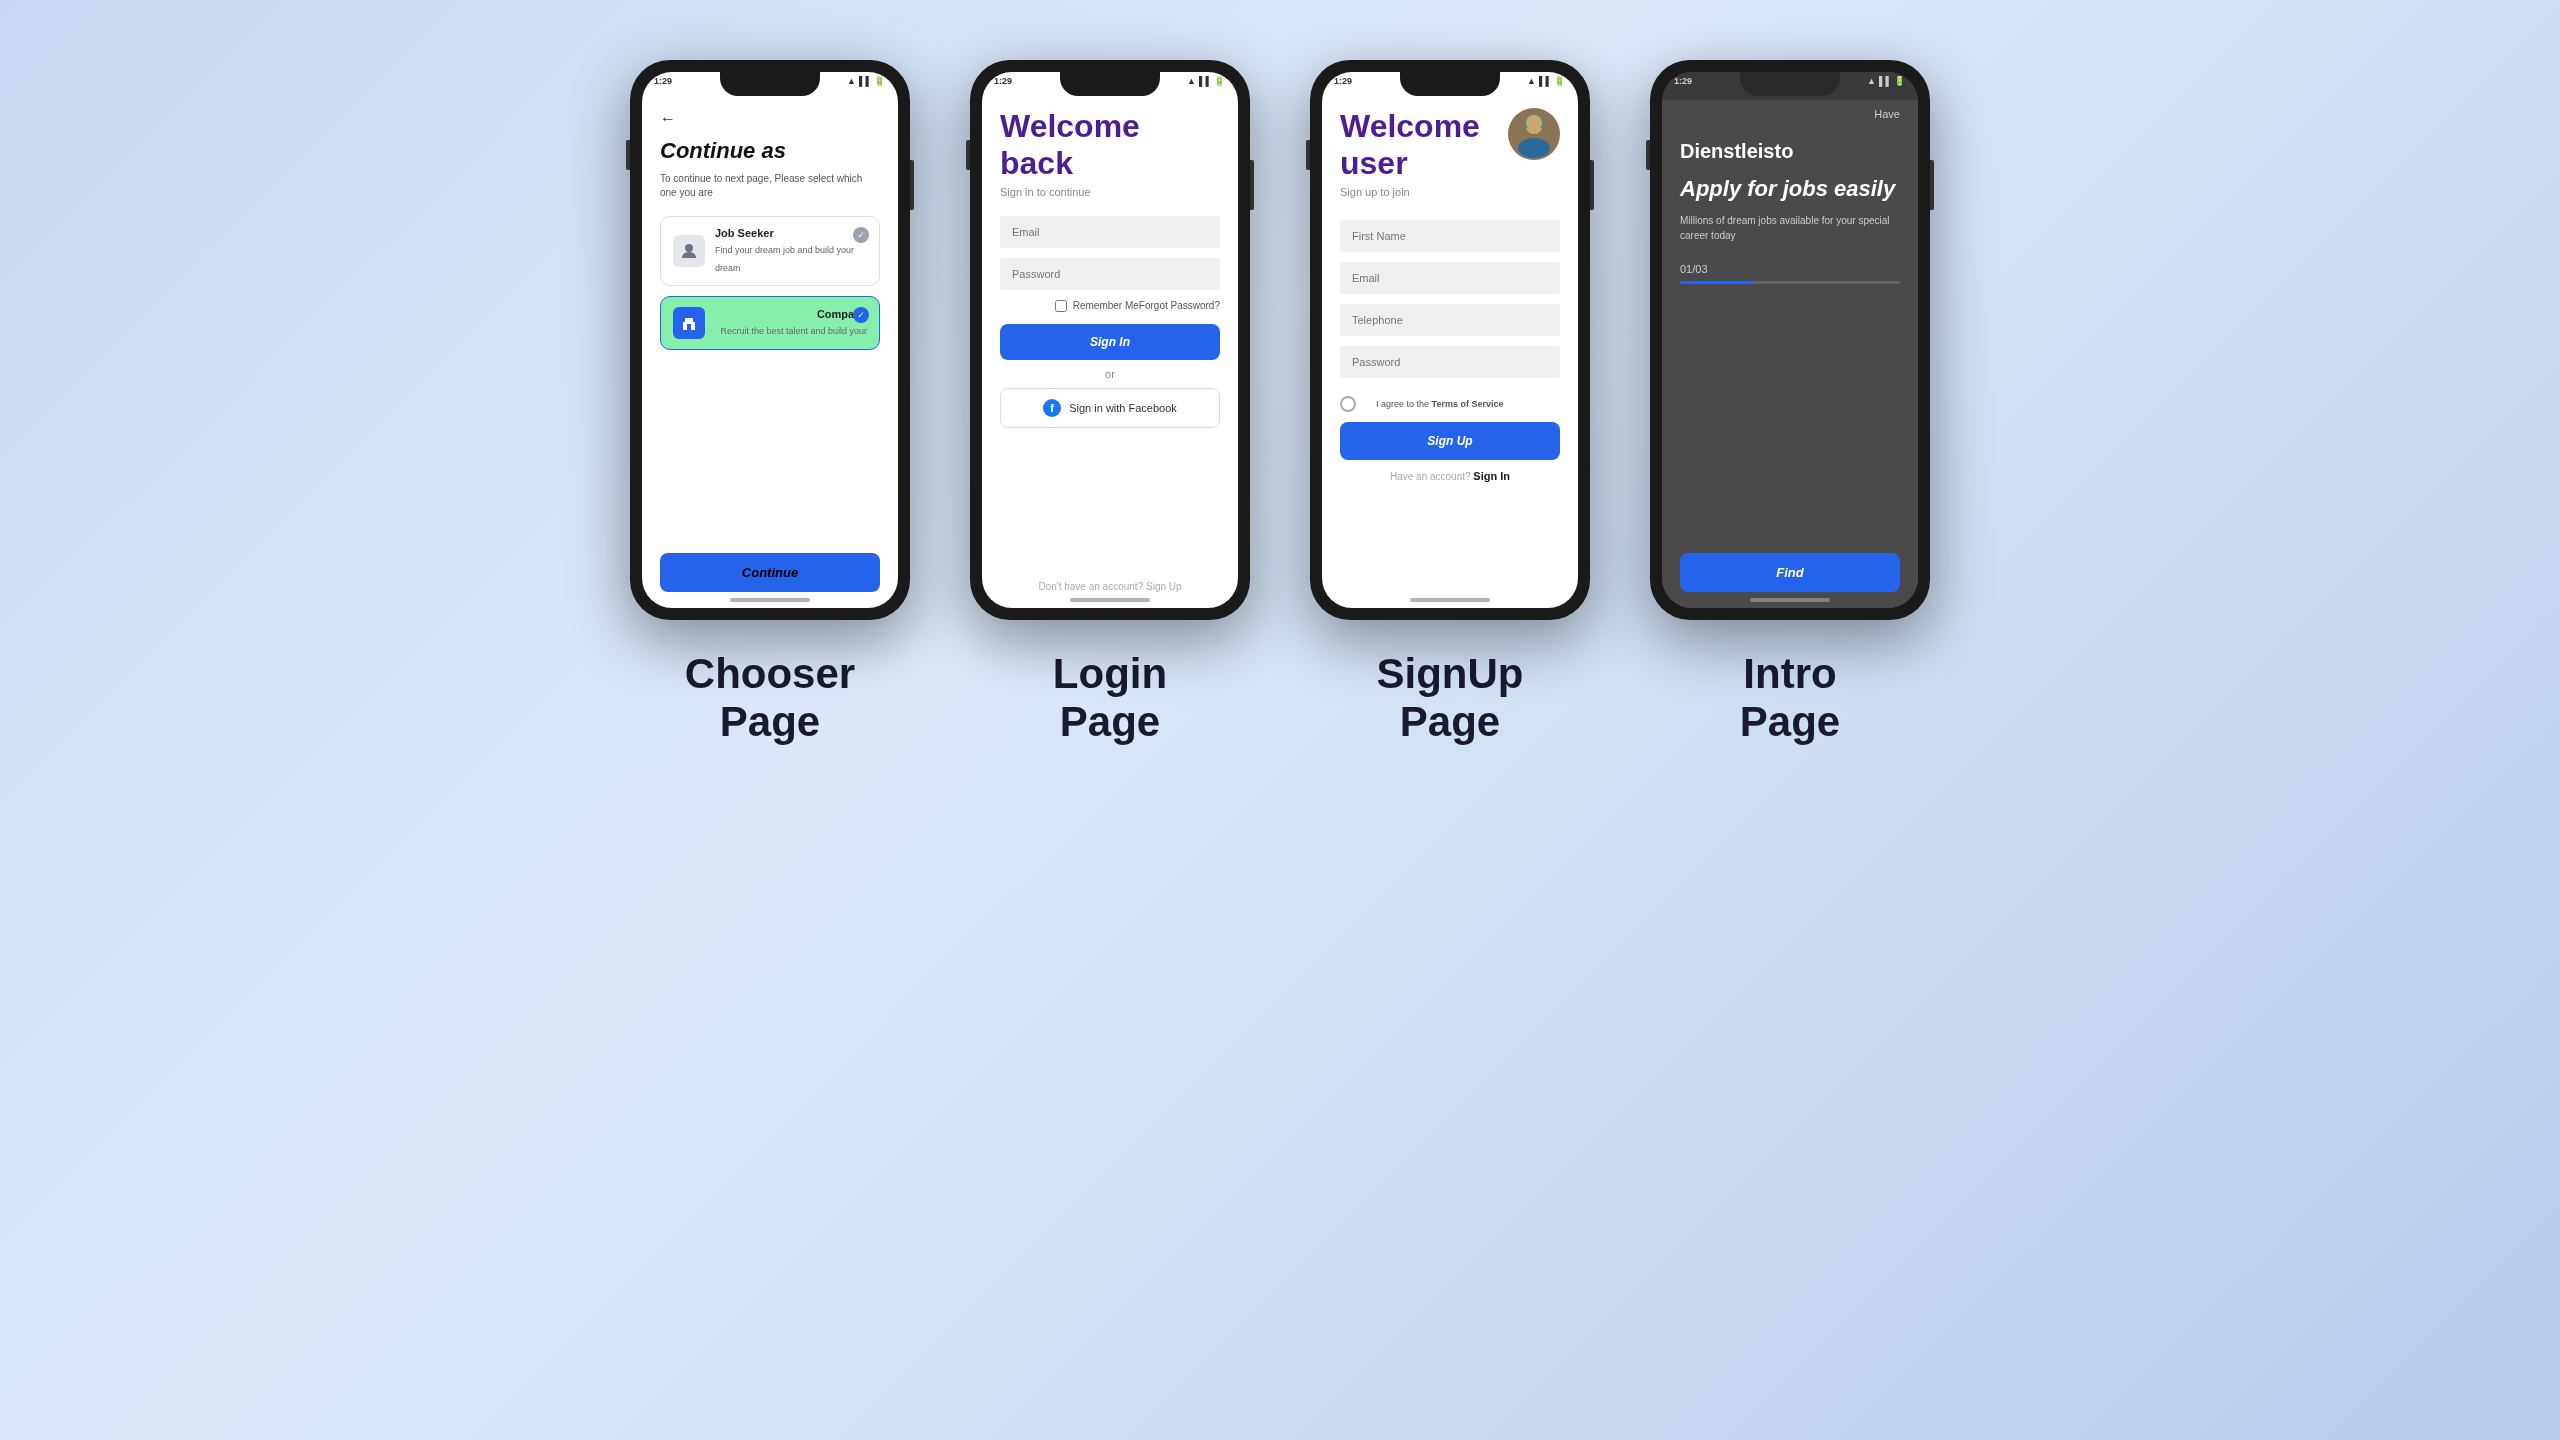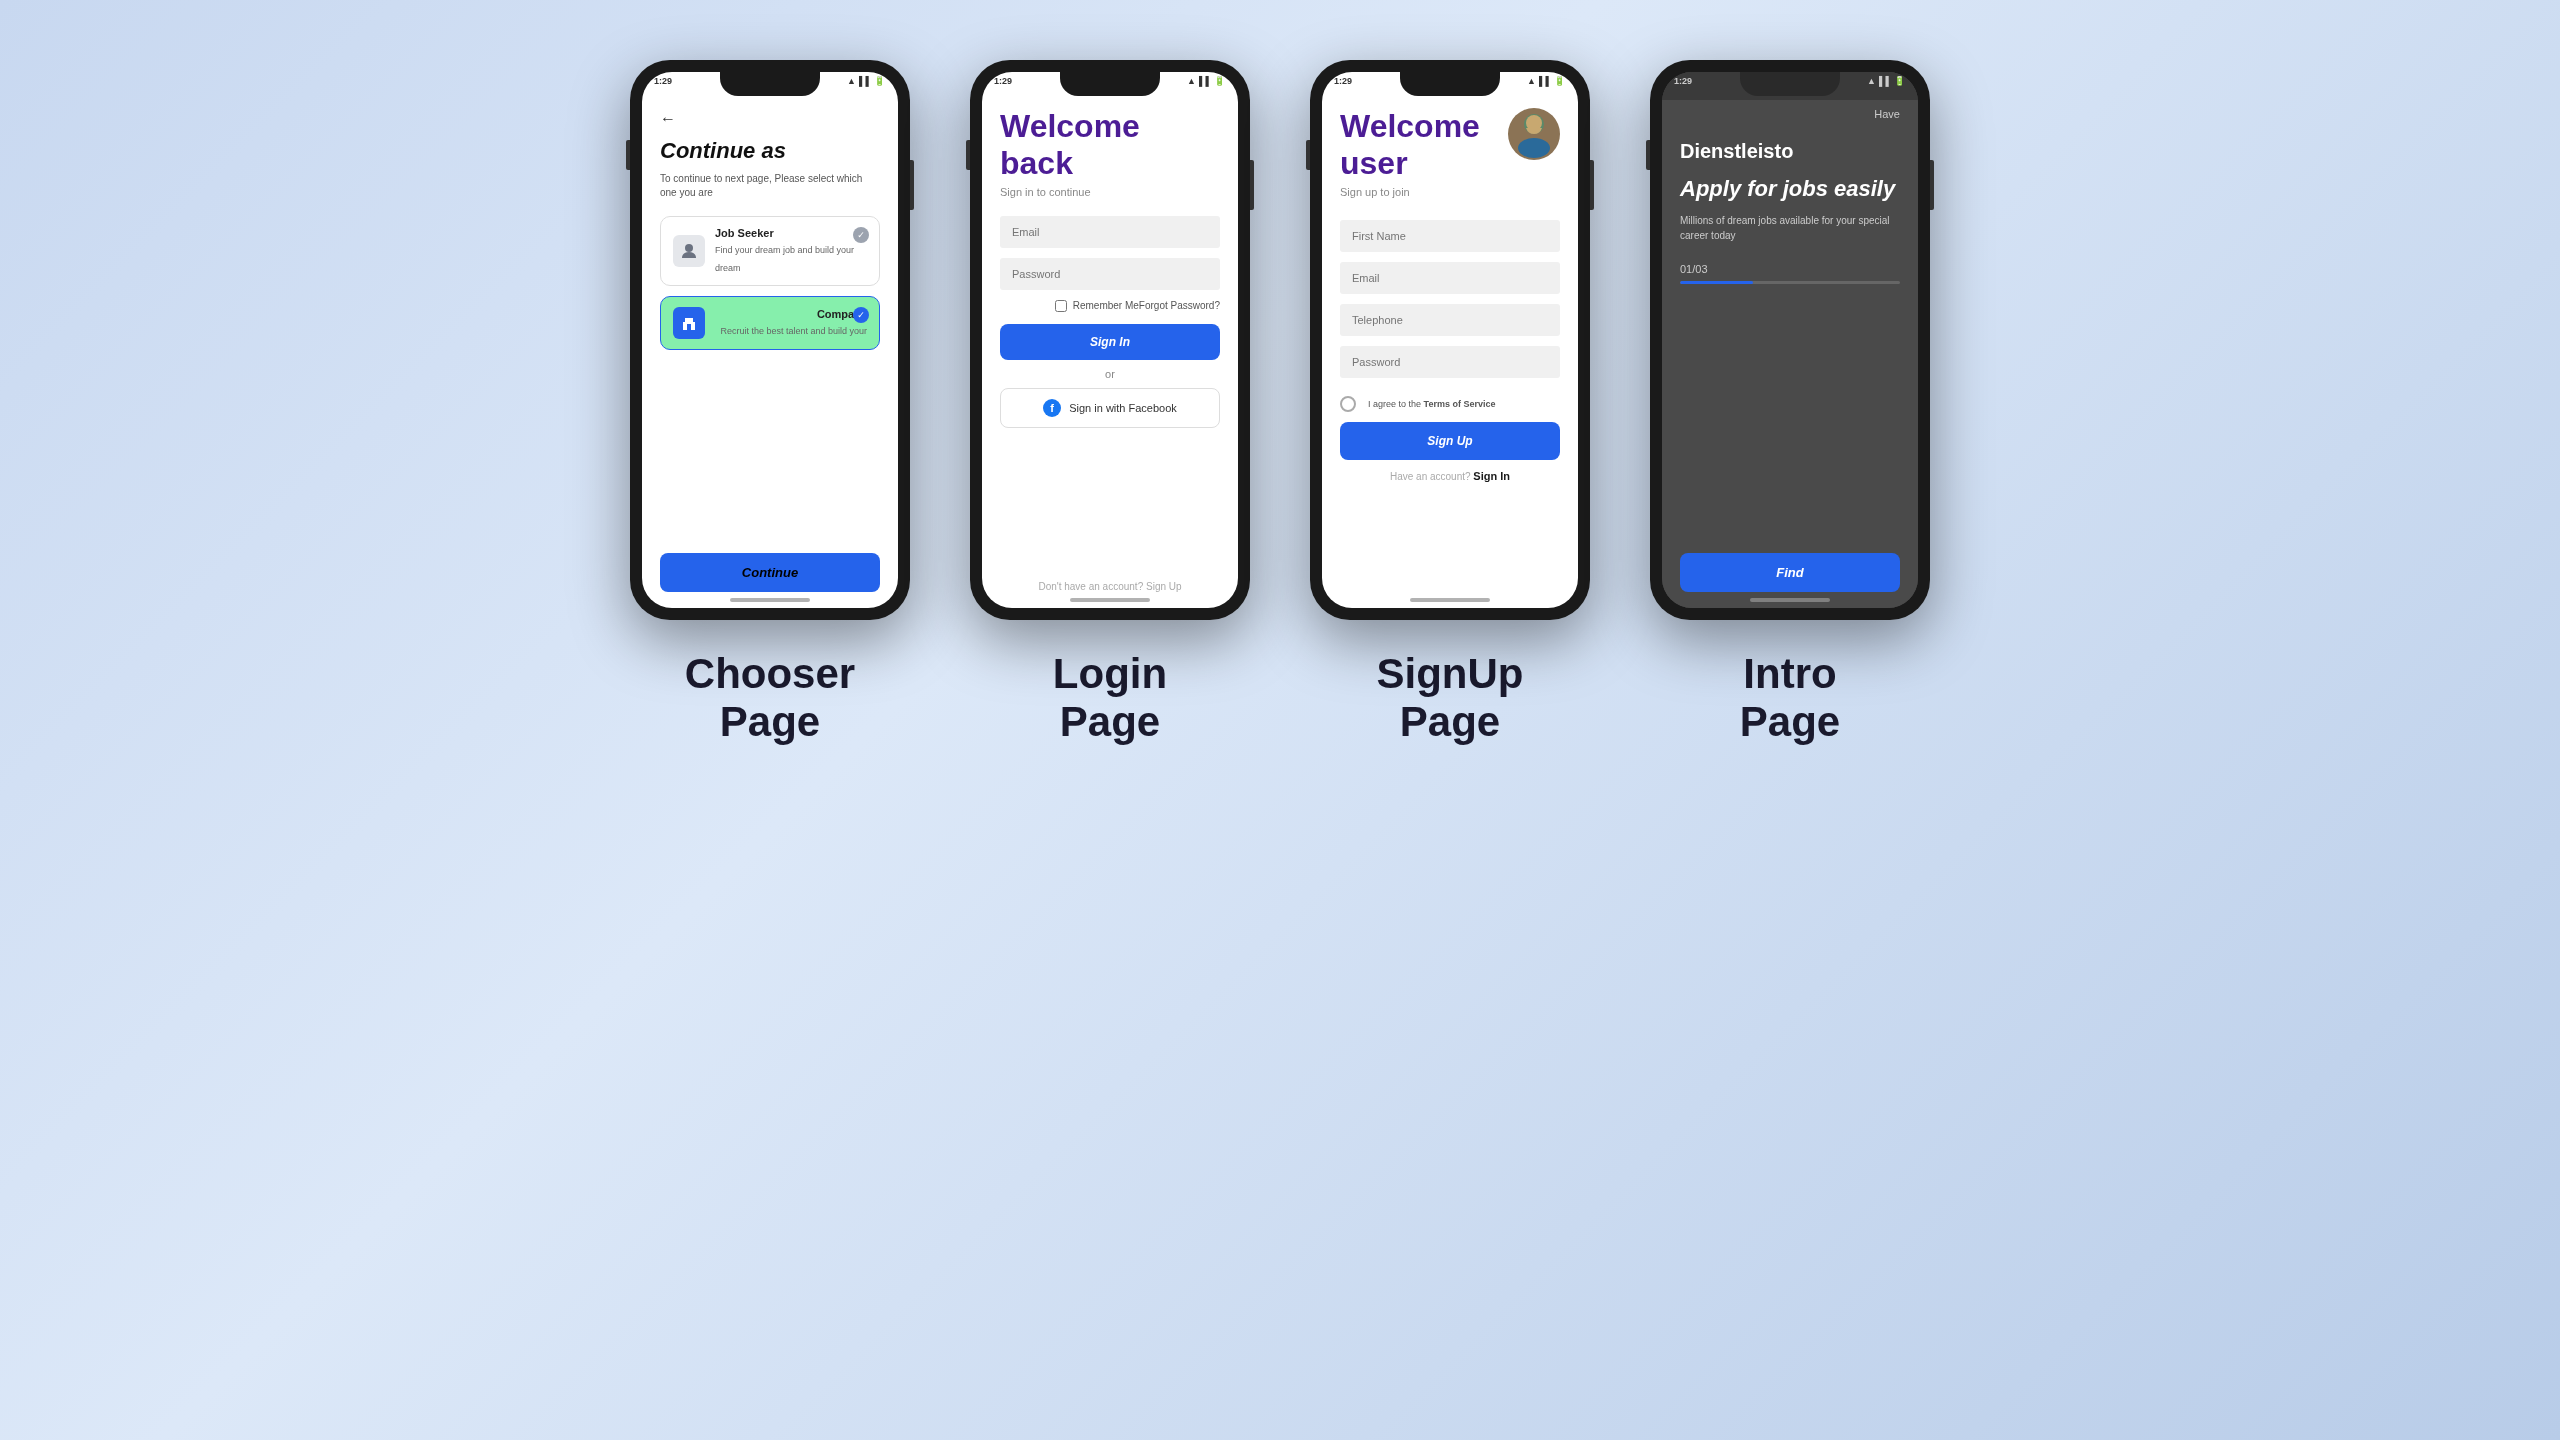--- a/index.html
+++ b/index.html
@@ -355,21 +355,21 @@
       font-size: 12px;
       font-style: italic;
       font-weight: 600;
       cursor: pointer;
       margin-top: 10px;
     }
 
     .terms-row {
       display: flex;
       align-items: center;
-      gap: 12px;
+      gap: 20px;
       margin-top: 8px;
     }
 
     .terms-circle {
       width: 16px;
       height: 16px;
       border: 2px solid #aaa;
       border-radius: 50%;
       flex-shrink: 0;
     }

